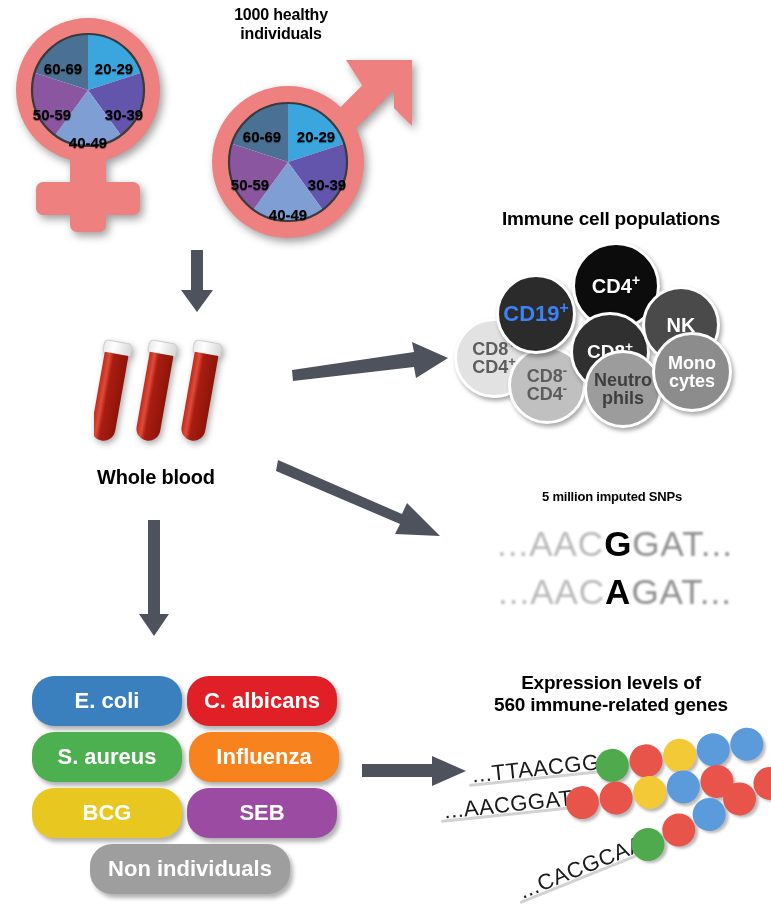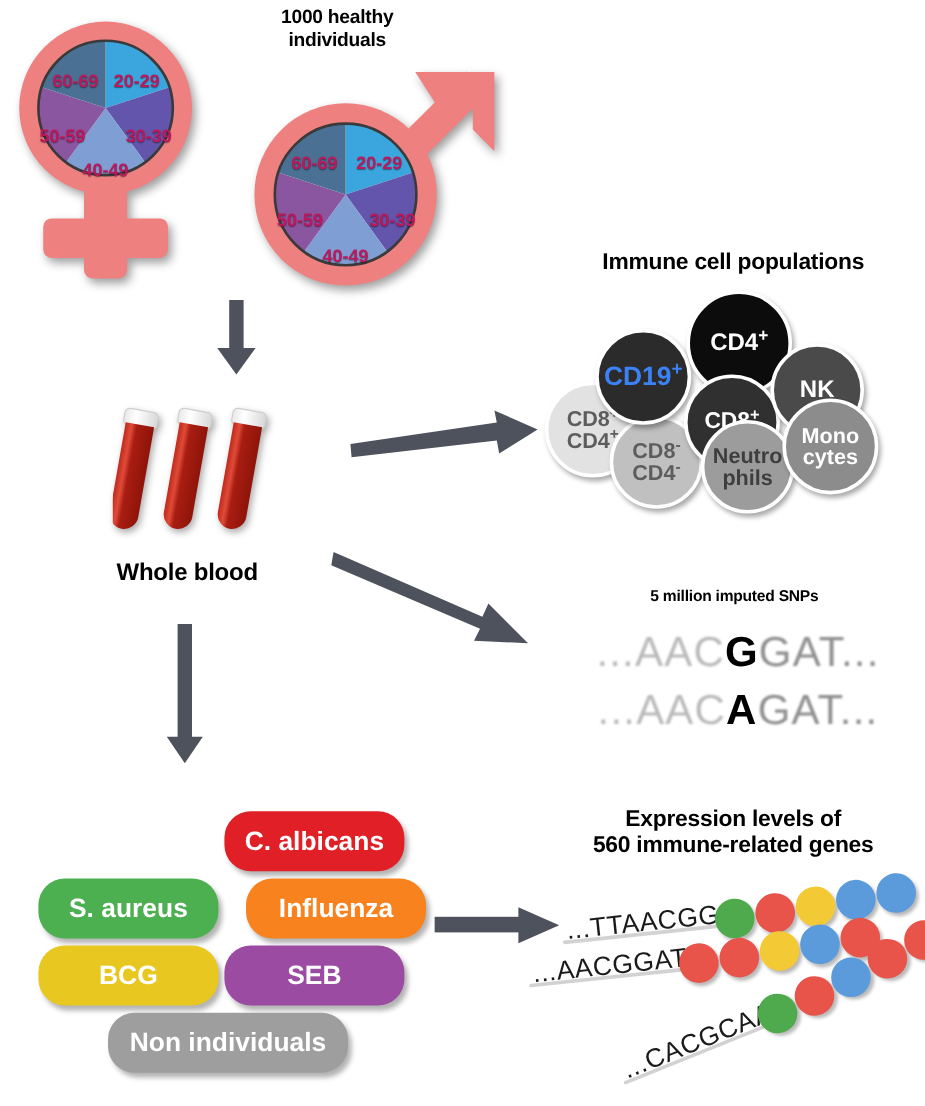--- a/index.html
+++ b/index.html
@@ -17,21 +17,21 @@
   #title-1000{left:174px;top:6px;width:214px;font-size:16px;}
   #title-immune{left:452px;top:208px;width:318px;font-size:19px;}
   #title-snps{left:462px;top:489px;width:300px;font-size:13px;}
   #title-expr{left:452px;top:672px;width:318px;font-size:19px;}
 
   
   .gender{filter:drop-shadow(3px 4px 4px rgba(0,0,0,0.38));}
 
   
   .pie-label{
-    position:absolute;color:#be185d;font-weight:bold;white-space:nowrap;
+    position:absolute;color:#000000;font-weight:bold;white-space:nowrap;
     text-shadow:0 1px 1px rgba(0,0,0,.45);
     transform:translate(-50%,-50%);
   }
 
   
   .tubes{filter:drop-shadow(2px 3px 3px rgba(0,0,0,.33));}
   #label-whole-blood{
     left:36px;top:466px;width:240px;text-align:center;
     font-size:20px;font-weight:bold;color:#000;
   }
@@ -241,27 +241,30 @@
   <div class="abs" id="snp-block">
     <div class="snp-row" style="top:0px;">
       <span class="snp-dim snp-blur">...AAC</span><span class="snp-hit">G</span><span class="snp-mid snp-blur">GAT...</span>
     </div>
     <div class="snp-row" style="top:48px;">
       <span class="snp-dim snp-blur">...AAC</span><span class="snp-hit">A</span><span class="snp-mid snp-blur">GAT...</span>
     </div>
   </div>
 
   <div class="abs" id="stim">
+    <div class="stim-box" style="left:0px;top:0px;width:150px;height:50px;background:#3a80bf;">
+      <span>E. coli</span>
+    </div>
     <div class="stim-box" style="left:155px;top:0px;width:150px;height:50px;background:#e01f26;">
       <span>C. albicans</span>
     </div>
     <div class="stim-box" style="left:0px;top:56px;width:150px;height:50px;background:#4caf50;">
       <span>S. aureus</span>
     </div>
-    <div class="stim-box" style="left:173px;top:56px;width:150px;height:50px;background:#f7821e;">
+    <div class="stim-box" style="left:157px;top:56px;width:150px;height:50px;background:#f7821e;">
       <span>Influenza</span>
     </div>
     <div class="stim-box" style="left:0px;top:112px;width:150px;height:50px;background:#e8c820;">
       <span>BCG</span>
     </div>
     <div class="stim-box" style="left:155px;top:112px;width:150px;height:50px;background:#9c4ba3;">
       <span>SEB</span>
     </div>
     <div class="stim-box" style="left:58px;top:168px;width:200px;height:50px;background:#9e9e9e;">
       <span>Non individuals</span>

